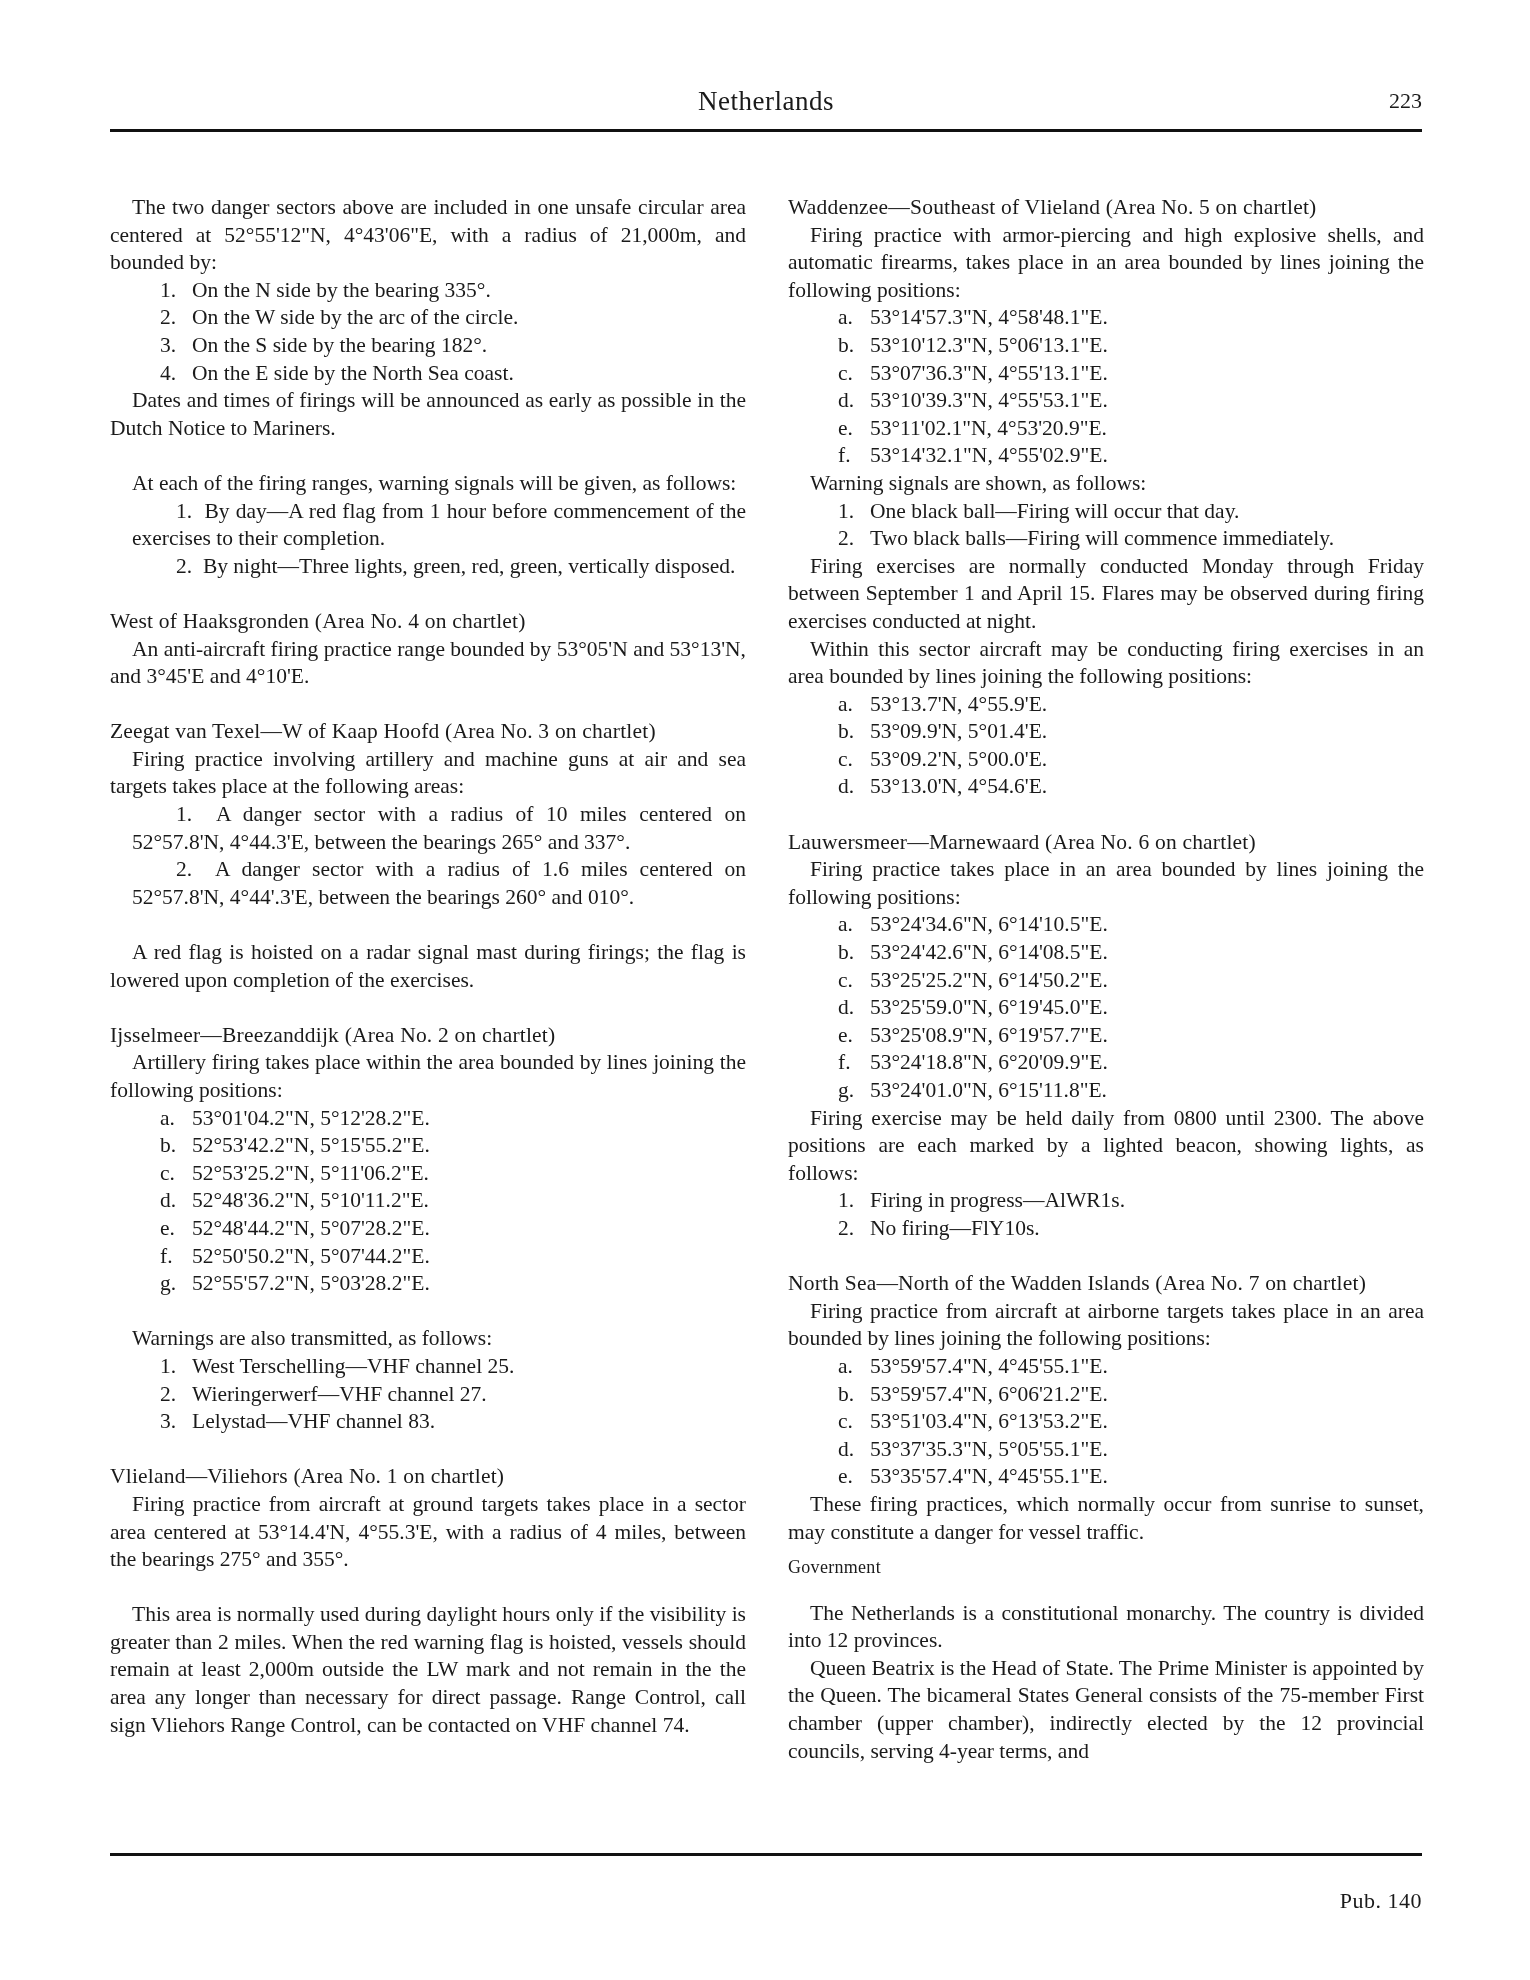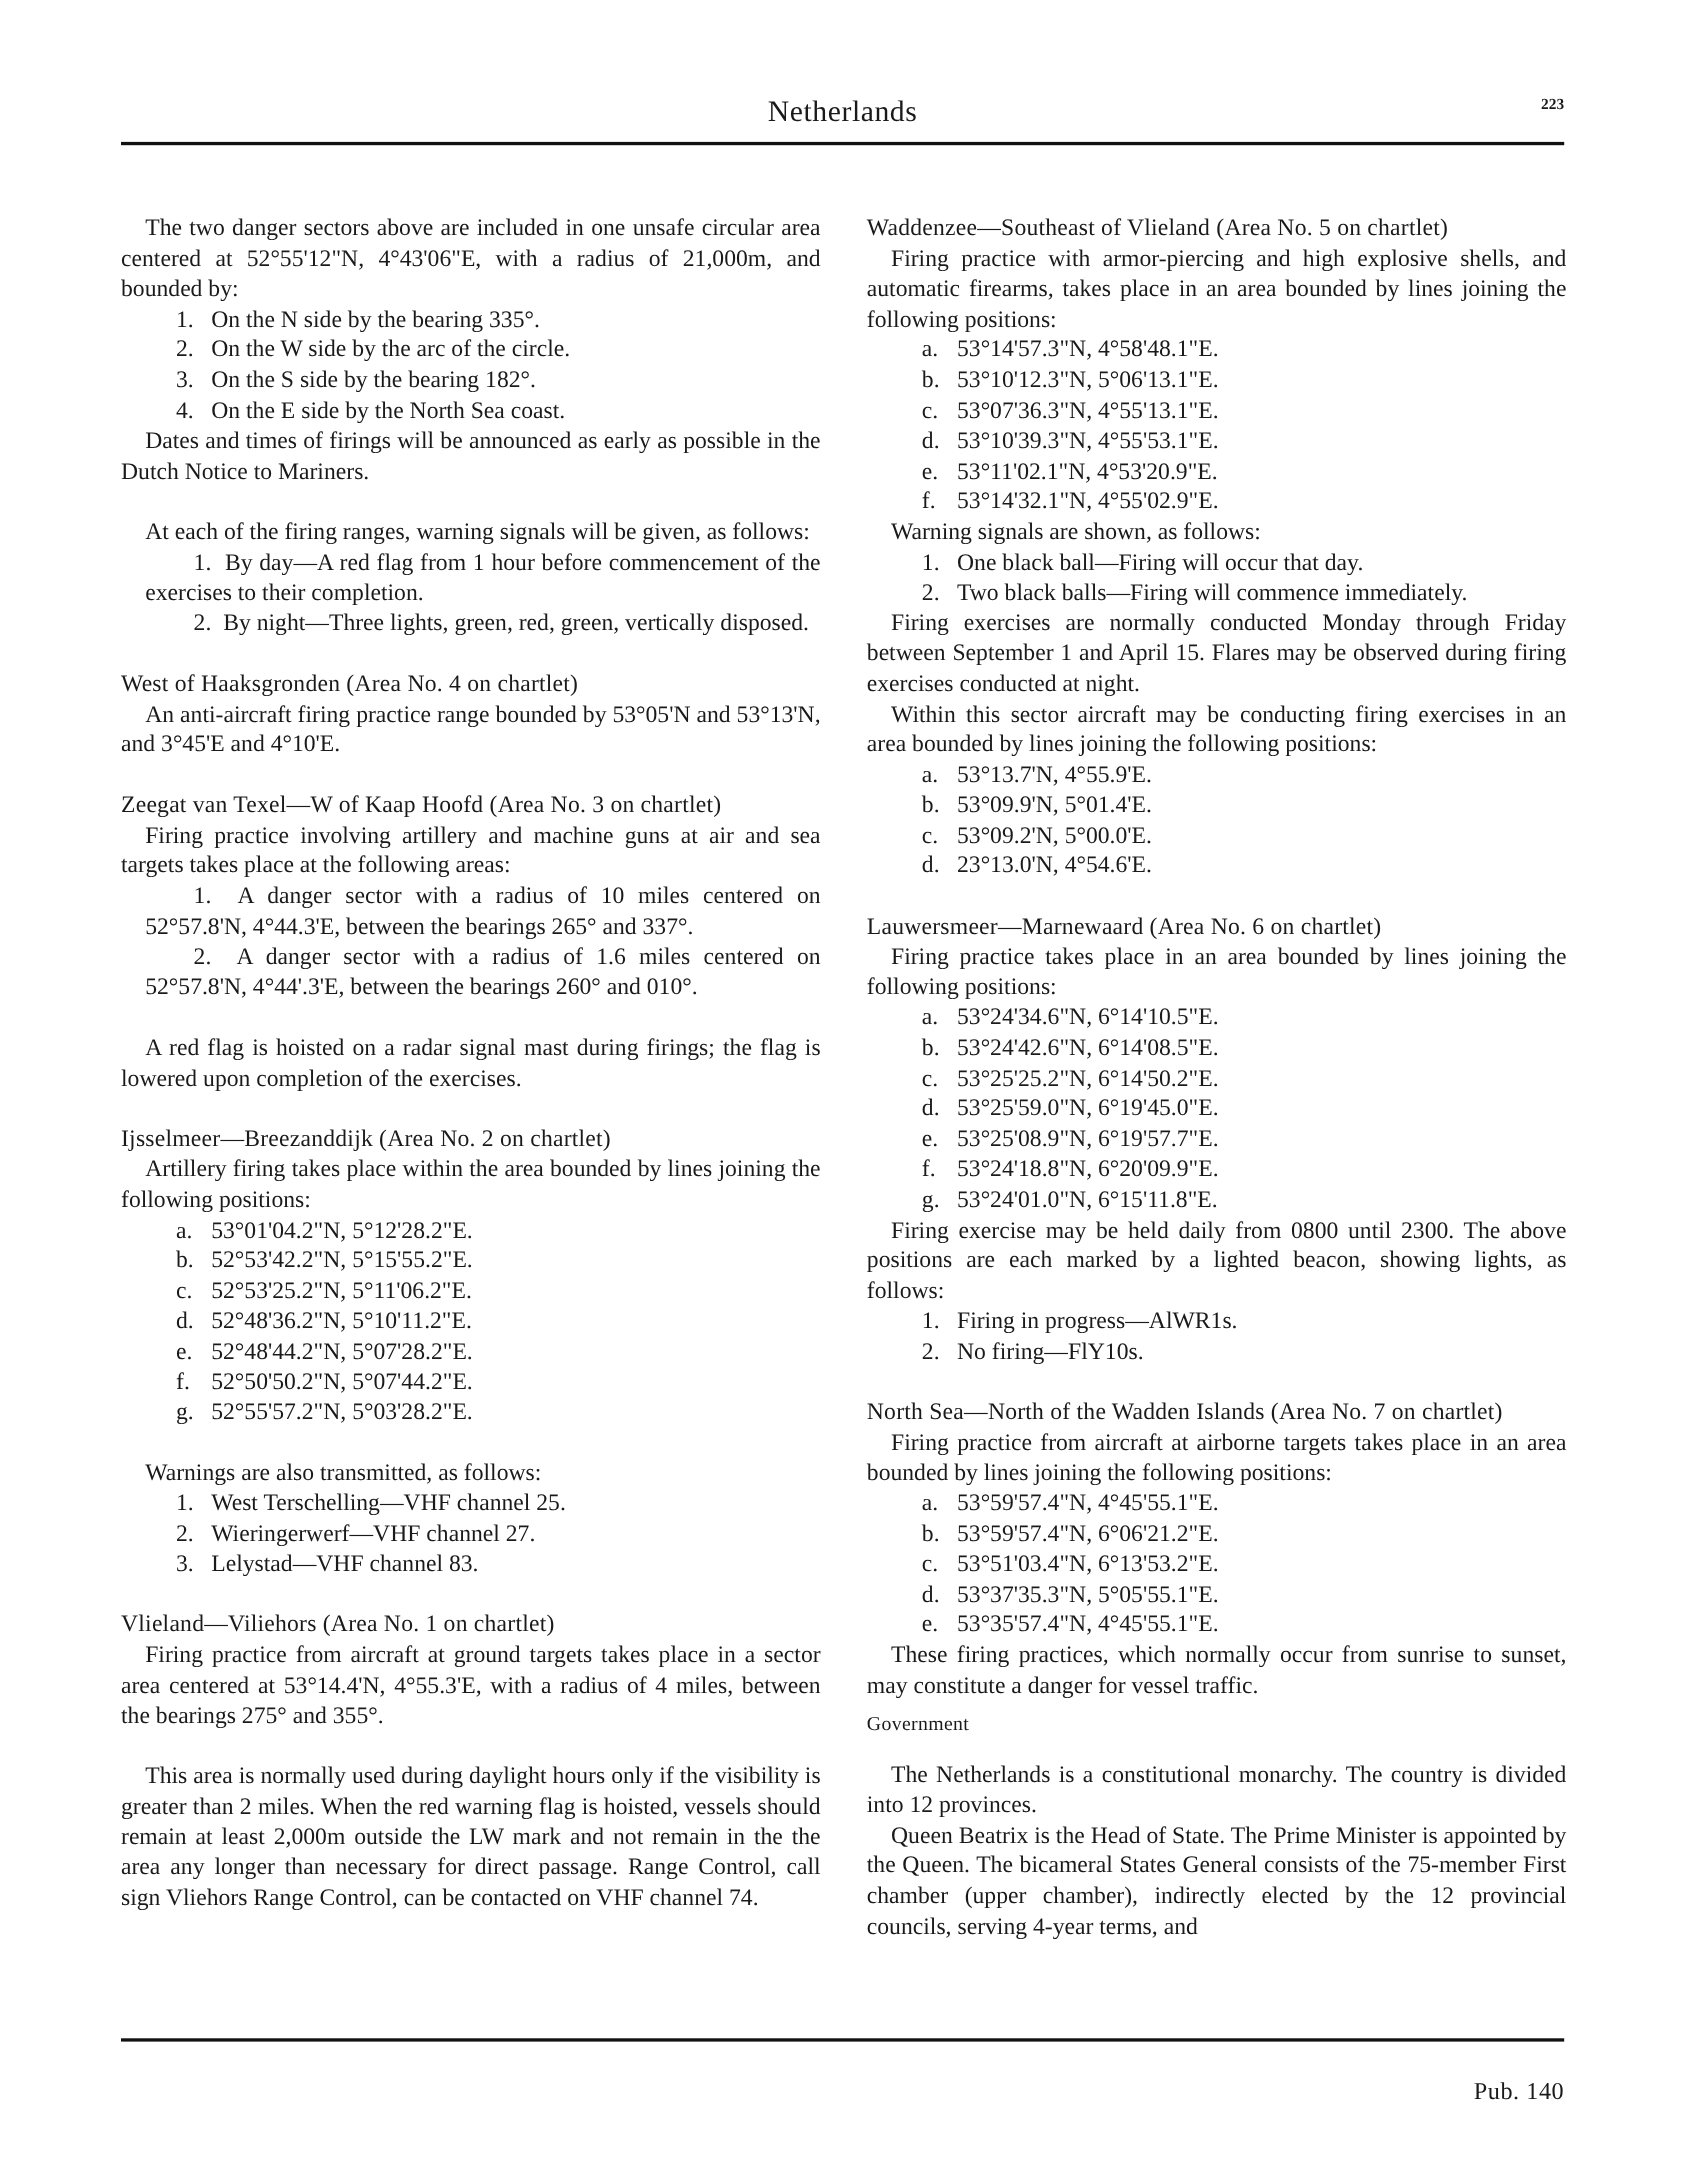--- a/index.html
+++ b/index.html
@@ -9,21 +9,21 @@
     color: #1a1a1a;
   }
   .header {
     position: absolute; left: 110px; top: 86px; width: 1312px; height: 36px;
   }
   .header .title {
     position: absolute; left: 0; width: 100%; text-align: center;
     font-size: 27px; letter-spacing: 0.5px; top: 0;
   }
   .header .pageno {
-    position: absolute; right: 0; top: 2px; font-size: 14px; font-weight: bold;
+    position: absolute; right: 0; top: 2px; font-size: 22px;
   }
   .rule-top {
     position: absolute; left: 110px; top: 129px; width: 1312px; height: 3px; background: #111;
   }
   .rule-bottom {
     position: absolute; left: 110px; top: 1853px; width: 1312px; height: 3px; background: #111;
   }
   .footer {
     position: absolute; right: 108px; top: 1888px; font-size: 22px; letter-spacing: 0.5px;
   }
@@ -128,21 +128,21 @@
   <ol class="items">
     <li><span class="mk">1.</span><span>One black ball—Firing will occur that day.</span></li>
     <li><span class="mk">2.</span><span>Two black balls—Firing will commence immediately.</span></li>
   </ol>
   <p>Firing exercises are normally conducted Monday through Friday between September 1 and April 15. Flares may be observed during firing exercises conducted at night.</p>
   <p>Within this sector aircraft may be conducting firing exercises in an area bounded by lines joining the following positions:</p>
   <ol class="items">
     <li><span class="mk">a.</span><span>53°13.7'N, 4°55.9'E.</span></li>
     <li><span class="mk">b.</span><span>53°09.9'N, 5°01.4'E.</span></li>
     <li><span class="mk">c.</span><span>53°09.2'N, 5°00.0'E.</span></li>
-    <li><span class="mk">d.</span><span>23°13.0'N, 4°54.6'E.</span></li>
+    <li><span class="mk">d.</span><span>53°13.0'N, 4°54.6'E.</span></li>
   </ol>
   <div class="gap"></div>
 
   <div class="heading">Lauwersmeer—Marnewaard (Area No. 6 on chartlet)</div>
   <p>Firing practice takes place in an area bounded by lines joining the following positions:</p>
   <ol class="items">
     <li><span class="mk">a.</span><span>53°24'34.6"N, 6°14'10.5"E.</span></li>
     <li><span class="mk">b.</span><span>53°24'42.6"N, 6°14'08.5"E.</span></li>
     <li><span class="mk">c.</span><span>53°25'25.2"N, 6°14'50.2"E.</span></li>
     <li><span class="mk">d.</span><span>53°25'59.0"N, 6°19'45.0"E.</span></li>

